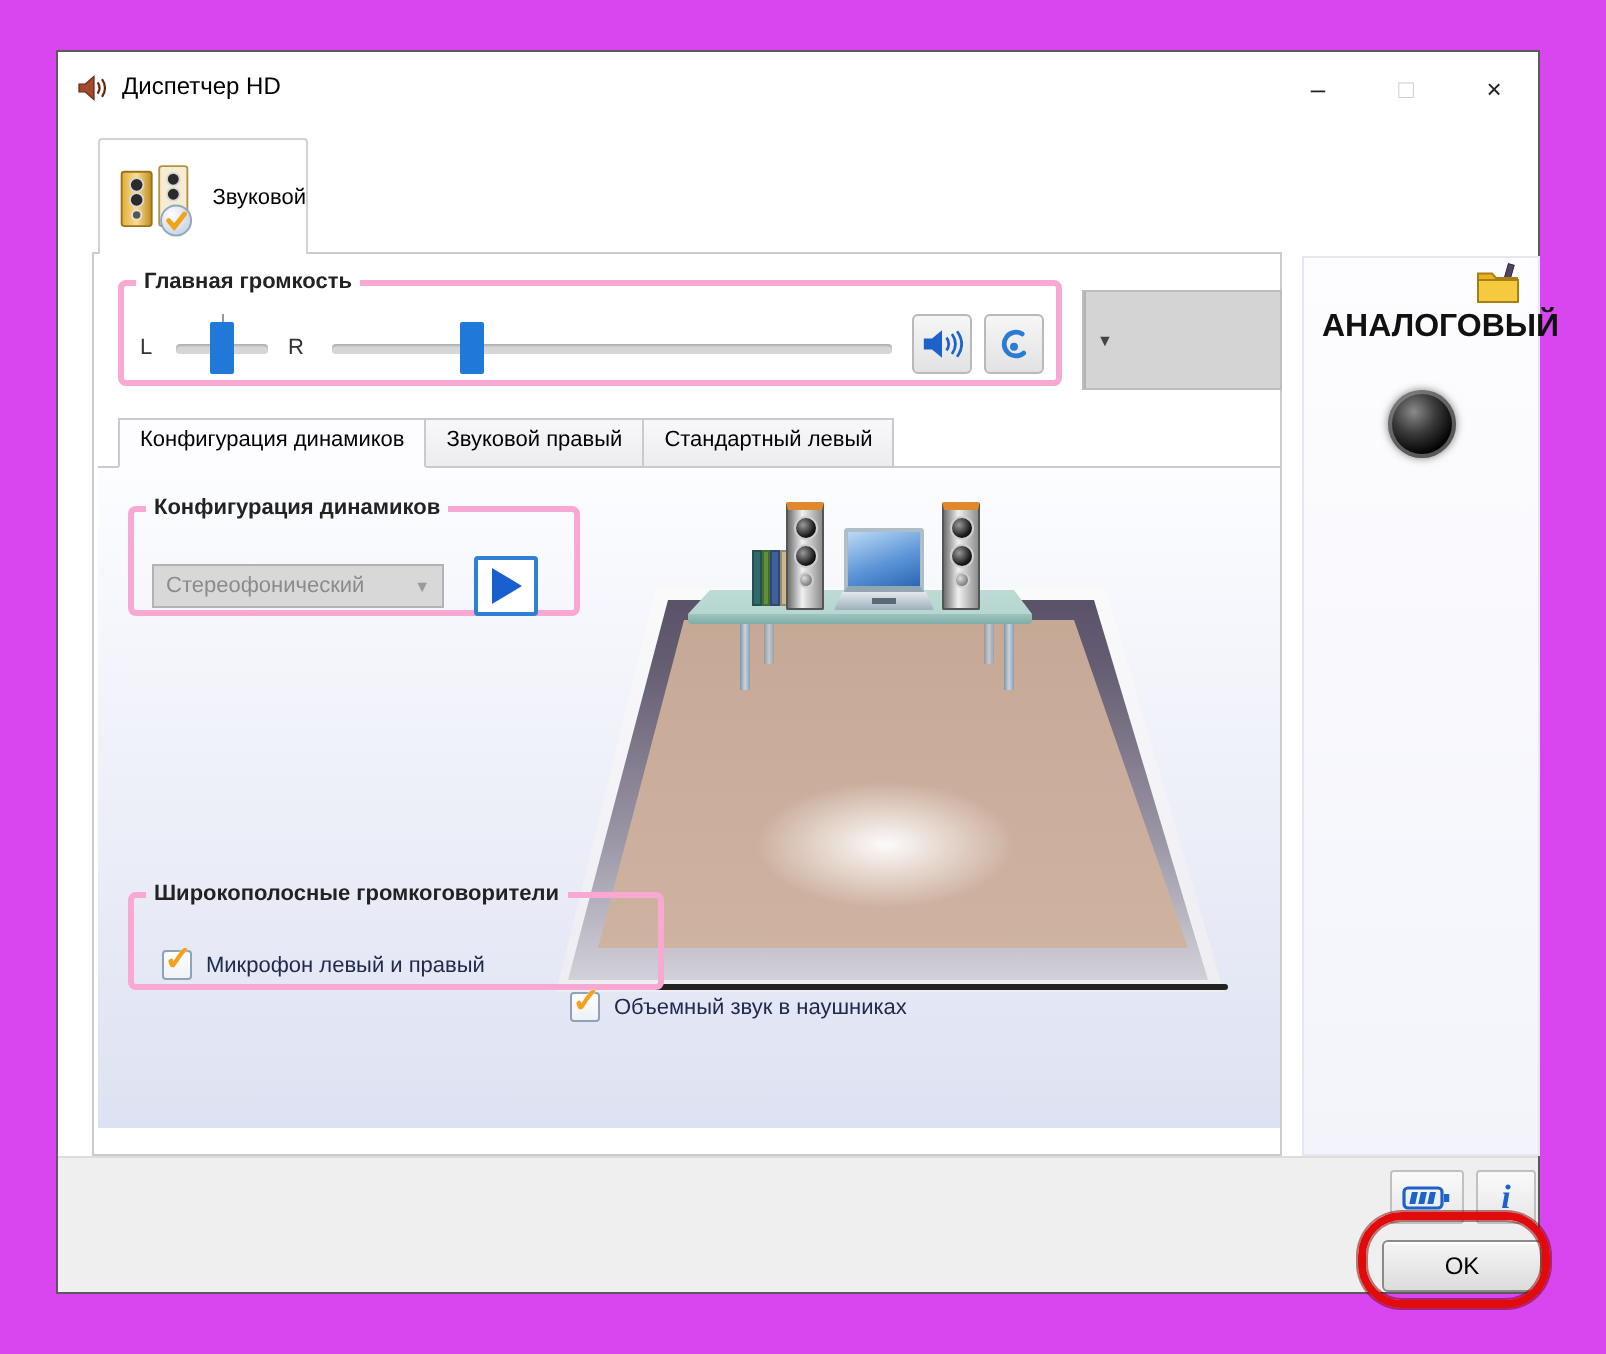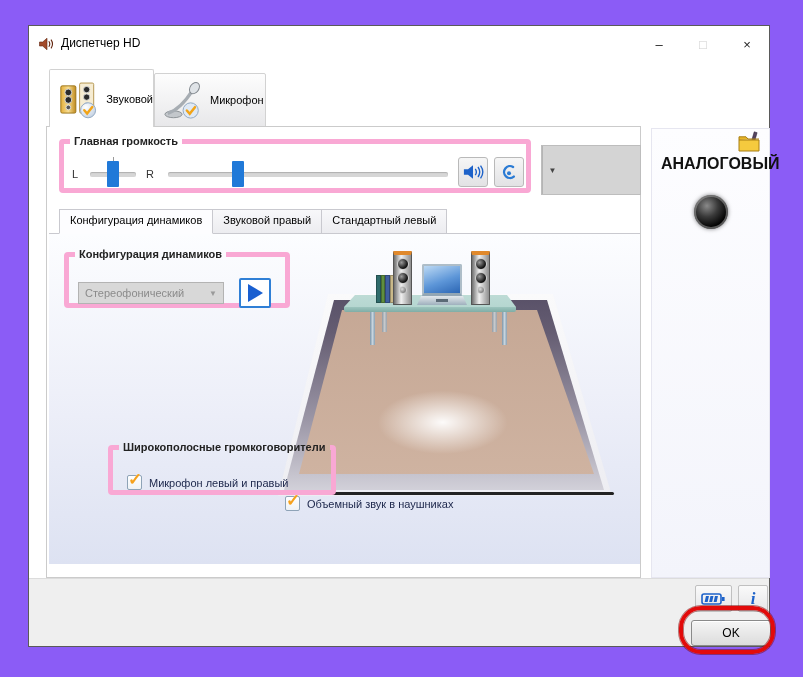--- a/index.html
+++ b/index.html
@@ -1,18 +1,18 @@
 <!DOCTYPE html>
 <html style="--slider-blue: #2079d8; --accent-blue: #1d62c9; --check-orange: #f5a11d; --annotation-red: #e20b0b; --content-top: #fcfdff; --content-bottom: #dde2f2;"><head>
 <meta charset="utf-8">
 <style>
   * { box-sizing: border-box; margin: 0; padding: 0; }
   html,body { width:803px; height:677px; }
   body { font-family:"Liberation Sans", sans-serif; background:#000; position:relative; overflow:hidden; }
-  .stage { position:absolute; inset:0; background:#8b5cf6; }
+  .stage { position:absolute; inset:0; background:#d946ef; }
 
   
   .window { position:absolute; left:28px; top:25px; width:742px; height:622px;
             background:#fff; border:1px solid #5a5a5a; }
 
   .titlebar { position:absolute; left:0; top:0; width:100%; height:36px; background:#fff; }
   .app-icon { position:absolute; left:9px; top:10px; }
   .window-title { position:absolute; left:32px; top:10px; font-size:12px; color:#000; }
   .win-controls { position:absolute; right:0; top:0; height:36px; display:flex; }
   .wc { width:44px; height:36px; display:flex; align-items:center; justify-content:center;
@@ -25,21 +25,21 @@
   .dev-tab.active { left:20px; top:43px; width:105px; height:58px; background:#fff;
                     border:1px solid #d2d2d2; border-bottom:none; z-index:3; border-radius:2px 2px 0 0; }
   .dev-tab.inactive { left:125px; top:47px; width:112px; height:54px;
                       background:linear-gradient(#fdfdfd,#e8e8ea);
                       border:1px solid #d2d2d2; z-index:1; border-radius:2px 2px 0 0; }
 
   
   .main-panel { position:absolute; left:17px; top:100px; width:595px; height:452px;
                 background:#fff; border:1px solid #cbcbcb; z-index:2; }
 
-  fieldset { position:absolute; border:5px solid #f9a8d4; border-radius:4px; }
+  fieldset { position:absolute; border:3px solid #f9a8d4; border-radius:4px; }
   legend { margin-left:6px; padding:0 4px; font-weight:bold; font-size:11px; color:#222; }
 
   .vol-group { left:12px; top:8px; width:472px; height:58px; }
   .vol-lbl { position:absolute; font-size:11px; color:#333; top:21px; }
   .slider { position:absolute; height:26px; top:14px; }
   .slider .track { position:absolute; left:0; right:0; top:11px; height:5px;
                    background:#d6d6d6; border-radius:2px; box-shadow:inset 0 1px 1px rgba(0,0,0,.18); }
   .slider .thumb { position:absolute; top:0; width:12px; height:26px; background:var(--slider-blue);
                    transform:translateX(-50%); border-radius:1px; }
   .slider.balance { left:26px; width:46px; }
@@ -69,21 +69,21 @@
 
   .config-group { left:15px; top:14px; width:226px; height:60px; }
   .config-select { position:absolute; left:9px; top:22px; width:146px; height:22px;
                    background:#d8d8d8; border:1px solid #b3b3b3; display:flex; align-items:center;
                    font-size:11px; color:#8b8b8b; padding:0 6px; }
   .config-select .chev { margin-left:auto; color:#9a9a9a; font-size:9px; }
   .play-btn { position:absolute; left:170px; top:18px; width:32px; height:30px; background:#fff;
               border:2px solid #2f7fd6; border-radius:2px; display:flex; align-items:center; justify-content:center; }
   .play-tri { width:0; height:0; border-left:15px solid #1a5fd0; border-top:9px solid transparent; border-bottom:9px solid transparent; }
 
-  .fullrange-group { left:15px; top:207px; width:228px; height:54px; z-index:4;margin-left:44px; }
+  .fullrange-group { left:15px; top:207px; width:268px; height:54px; z-index:4; }
   .checkrow { position:absolute; display:flex; align-items:center; gap:7px; }
   .checkbox { position:relative; width:15px; height:15px; background:linear-gradient(#fff,#eef2f6);
               border:1px solid #8ea3b7; border-radius:2px; flex:0 0 auto; }
   .checkbox .mark { position:absolute; left:0px; top:-7px; font-size:17px; font-weight:bold;
                     color:var(--check-orange); text-shadow:0 0 1px #fff; display:none; }
   .checkrow.checked .mark { display:block; }
   .check-label { font-size:11px; color:#202a4e; }
   .fullrange-check { left:14px; top:22px; }
   .surround-check { left:236px; top:262px; z-index:4; }
 
@@ -193,30 +193,20 @@
         <circle cx="11" cy="30" r="2.5" fill="#565656" stroke="#e2e2e2"></circle>
         <rect x="23" y="4" width="15" height="32" rx="1.5" fill="#f6ecd2" stroke="#b2924a"></rect>
         <circle cx="30.5" cy="11" r="3.4" fill="#2b2b2b" stroke="#d8d8d8"></circle>
         <circle cx="30.5" cy="19" r="3.4" fill="#2b2b2b" stroke="#d8d8d8"></circle>
         <circle cx="30.5" cy="27" r="2.3" fill="#565656" stroke="#e2e2e2"></circle>
         <circle cx="32" cy="33" r="8" fill="url(#badge)" stroke="#8fa6c0"></circle>
         <path d="M28 33 l3 3.5 5.5-7" stroke="#f2a418" stroke-width="2.6" fill="none" stroke-linecap="round"></path>
       </svg>
       <span>Звуковой</span>
     </div>
-    <div class="dev-tab inactive">
-      <svg width="42" height="40" viewBox="0 0 44 42">
-        <ellipse cx="11" cy="36" rx="9" ry="3.6" fill="#c3c7cb" stroke="#8a8f94"></ellipse>
-        <path d="M5 35 C12 33 22 25 31 11" stroke="#a7adb3" stroke-width="3.4" fill="none"></path>
-        <ellipse cx="33" cy="8.5" rx="4.6" ry="6.4" transform="rotate(35 33 8.5)" fill="#dfe3e7" stroke="#81878d"></ellipse>
-        <circle cx="29" cy="32" r="8" fill="#dfe9f5" stroke="#8fa6c0"></circle>
-        <path d="M25 32 l3 3.5 5.5-7" stroke="#f2a418" stroke-width="2.6" fill="none" stroke-linecap="round"></path>
-      </svg>
-      <span>Микрофон</span>
-    </div>
 
     <div class="main-panel">
 
       <fieldset class="vol-group">
         <legend>Главная громкость</legend>
         <span class="vol-lbl" style="left:8px">L</span>
         <div class="slider balance">
           <div class="track"></div>
           <div class="thumb" style="left: 50%;"></div>
         </div>

